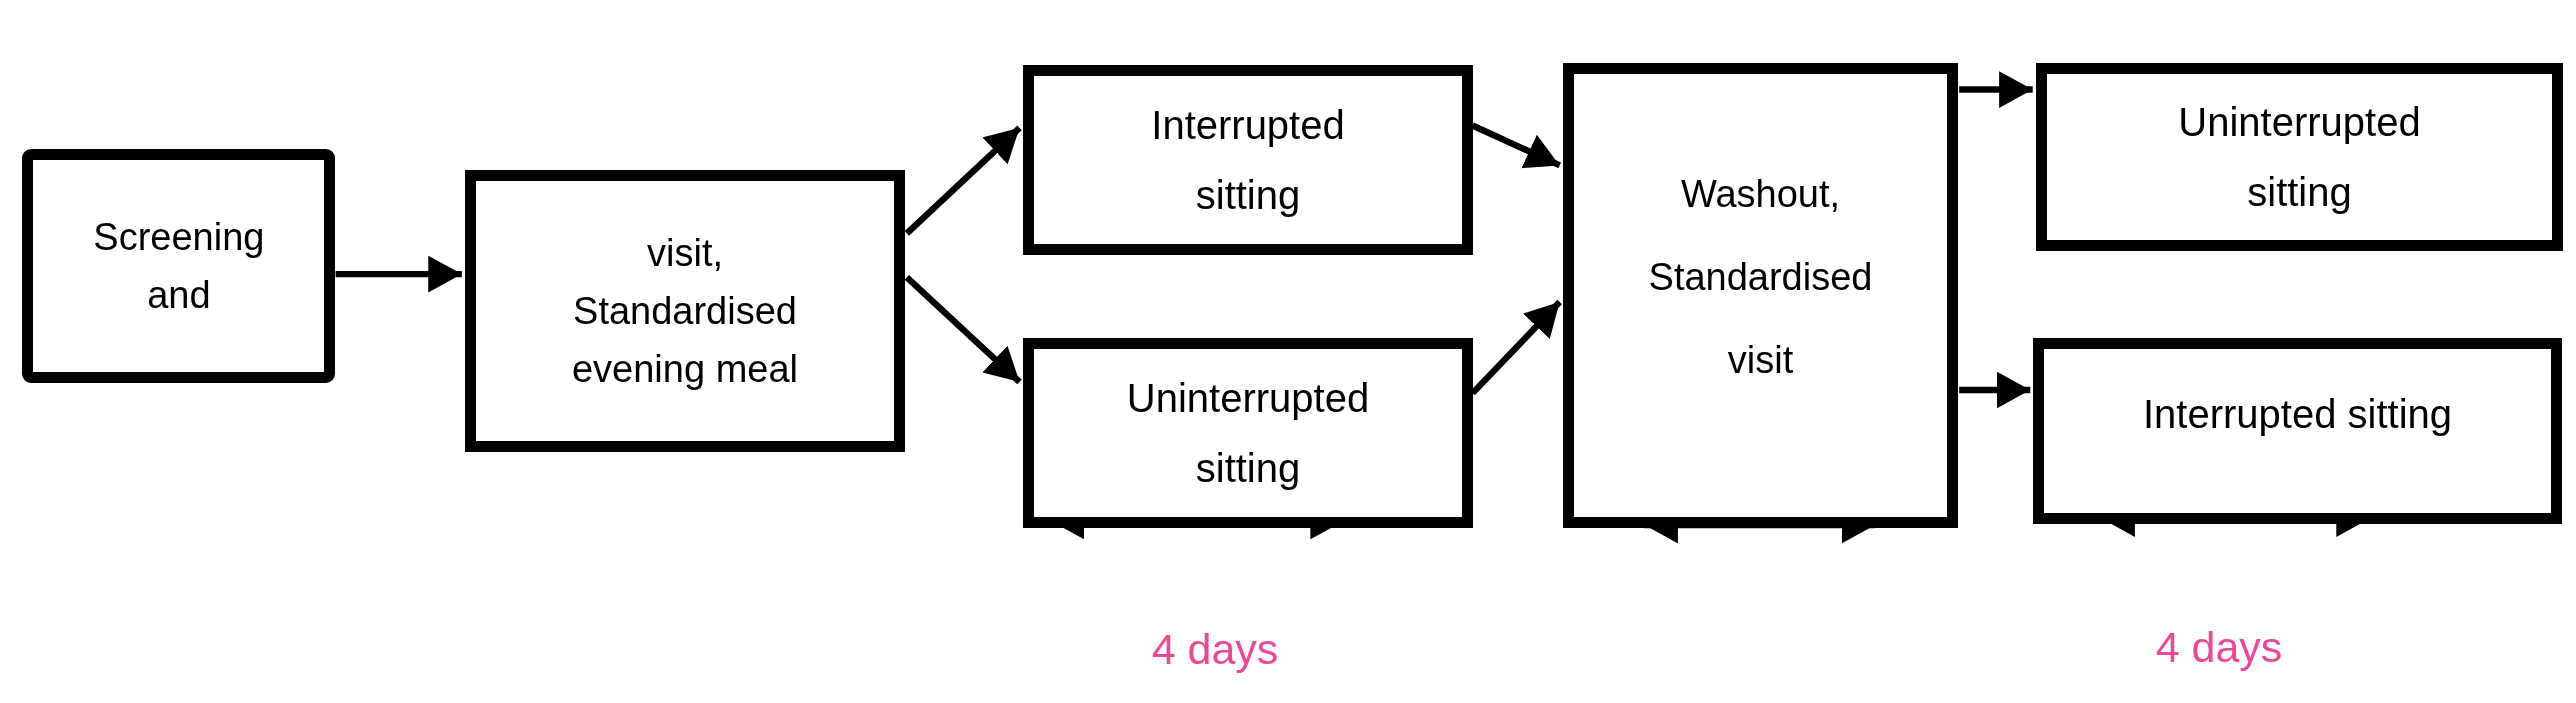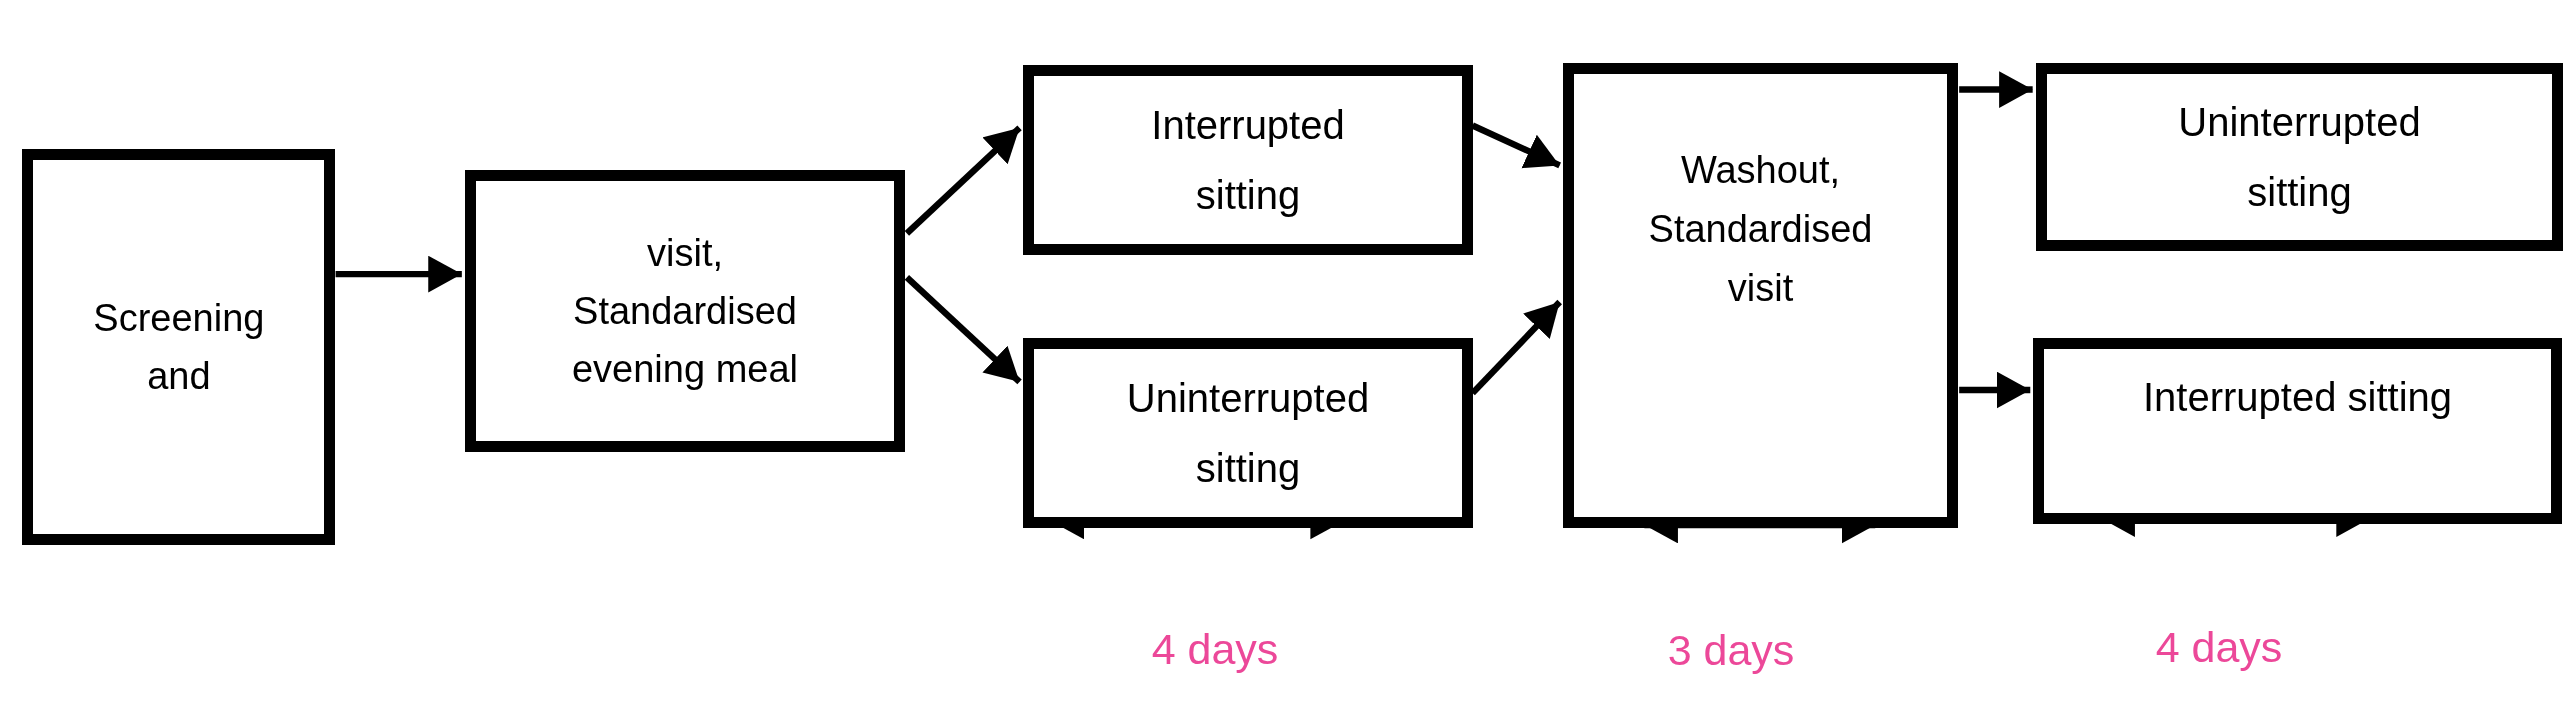--- a/index.html
+++ b/index.html
@@ -39,26 +39,27 @@
     text-align: center;
     color: #000000;
     font-size: 38px;
     line-height: 58px;
     margin-top: 41px;
   }
   .box .ln { display: block; white-space: nowrap; }
   .mid-font   { font-size: 40px; line-height: 70px; }
   .washout-box {
     justify-content: flex-start;
-    padding-top: 67px;
+    padding-top: 91px;
     line-height: 59px;
+    gap: 24px;
   }
   .interrupted2-box {
     justify-content: flex-start;
-    padding-top: 23px;
+    padding-top: 40px;
     font-size: 40px;
     line-height: 50px;
   }
   .duration-label {
     position: absolute;
     width: 240px;
     text-align: center;
     color: #ec4899;
     font-size: 43px;
     line-height: 48px;
@@ -103,21 +104,21 @@
       <line x1="1315" y1="652" x2="1682" y2="652" marker-start="url(#ah)" marker-end="url(#ah)"></line>
     </g>
     <g>
       <line x1="2058" y1="657" x2="2347" y2="657" marker-start="url(#ah)" marker-end="url(#ah)"></line>
     </g>
     <g>
       <line x1="2630" y1="649" x2="2966" y2="649" marker-start="url(#ah)" marker-end="url(#ah)"></line>
     </g>
   </svg>
 
-  <div class="box" style="left:22.4px; top:108px; width:313px; height:396px;">
+  <div class="box" style="left:22.4px; top:108px; width:313px; height:234px;border-radius:9px;">
     <span class="ln">Screening</span>
     <span class="ln">and</span>
   </div>
 
   <div class="box" style="left:465px; top:129px; width:440px; height:282px;">
     <span class="ln">visit,</span>
     <span class="ln">Standardised</span>
     <span class="ln">evening meal</span>
   </div>
 
@@ -141,18 +142,17 @@
     <span class="ln">Uninterrupted</span>
     <span class="ln">sitting</span>
   </div>
 
   <div class="box interrupted2-box" style="left:2033px; top:297px; width:529px; height:186px;">
     <span class="ln">Interrupted sitting</span>
   </div>
 
   <div class="duration-label" style="left:1095px; top:625px;">4 days</div>
 
-  <div class="duration-label" style="left:1611px; top:626px;">3 days</div>
 
   <div class="duration-label" style="left:2099px; top:623px;">4 days</div>
 
 </div>
 
 
 </body></html>

